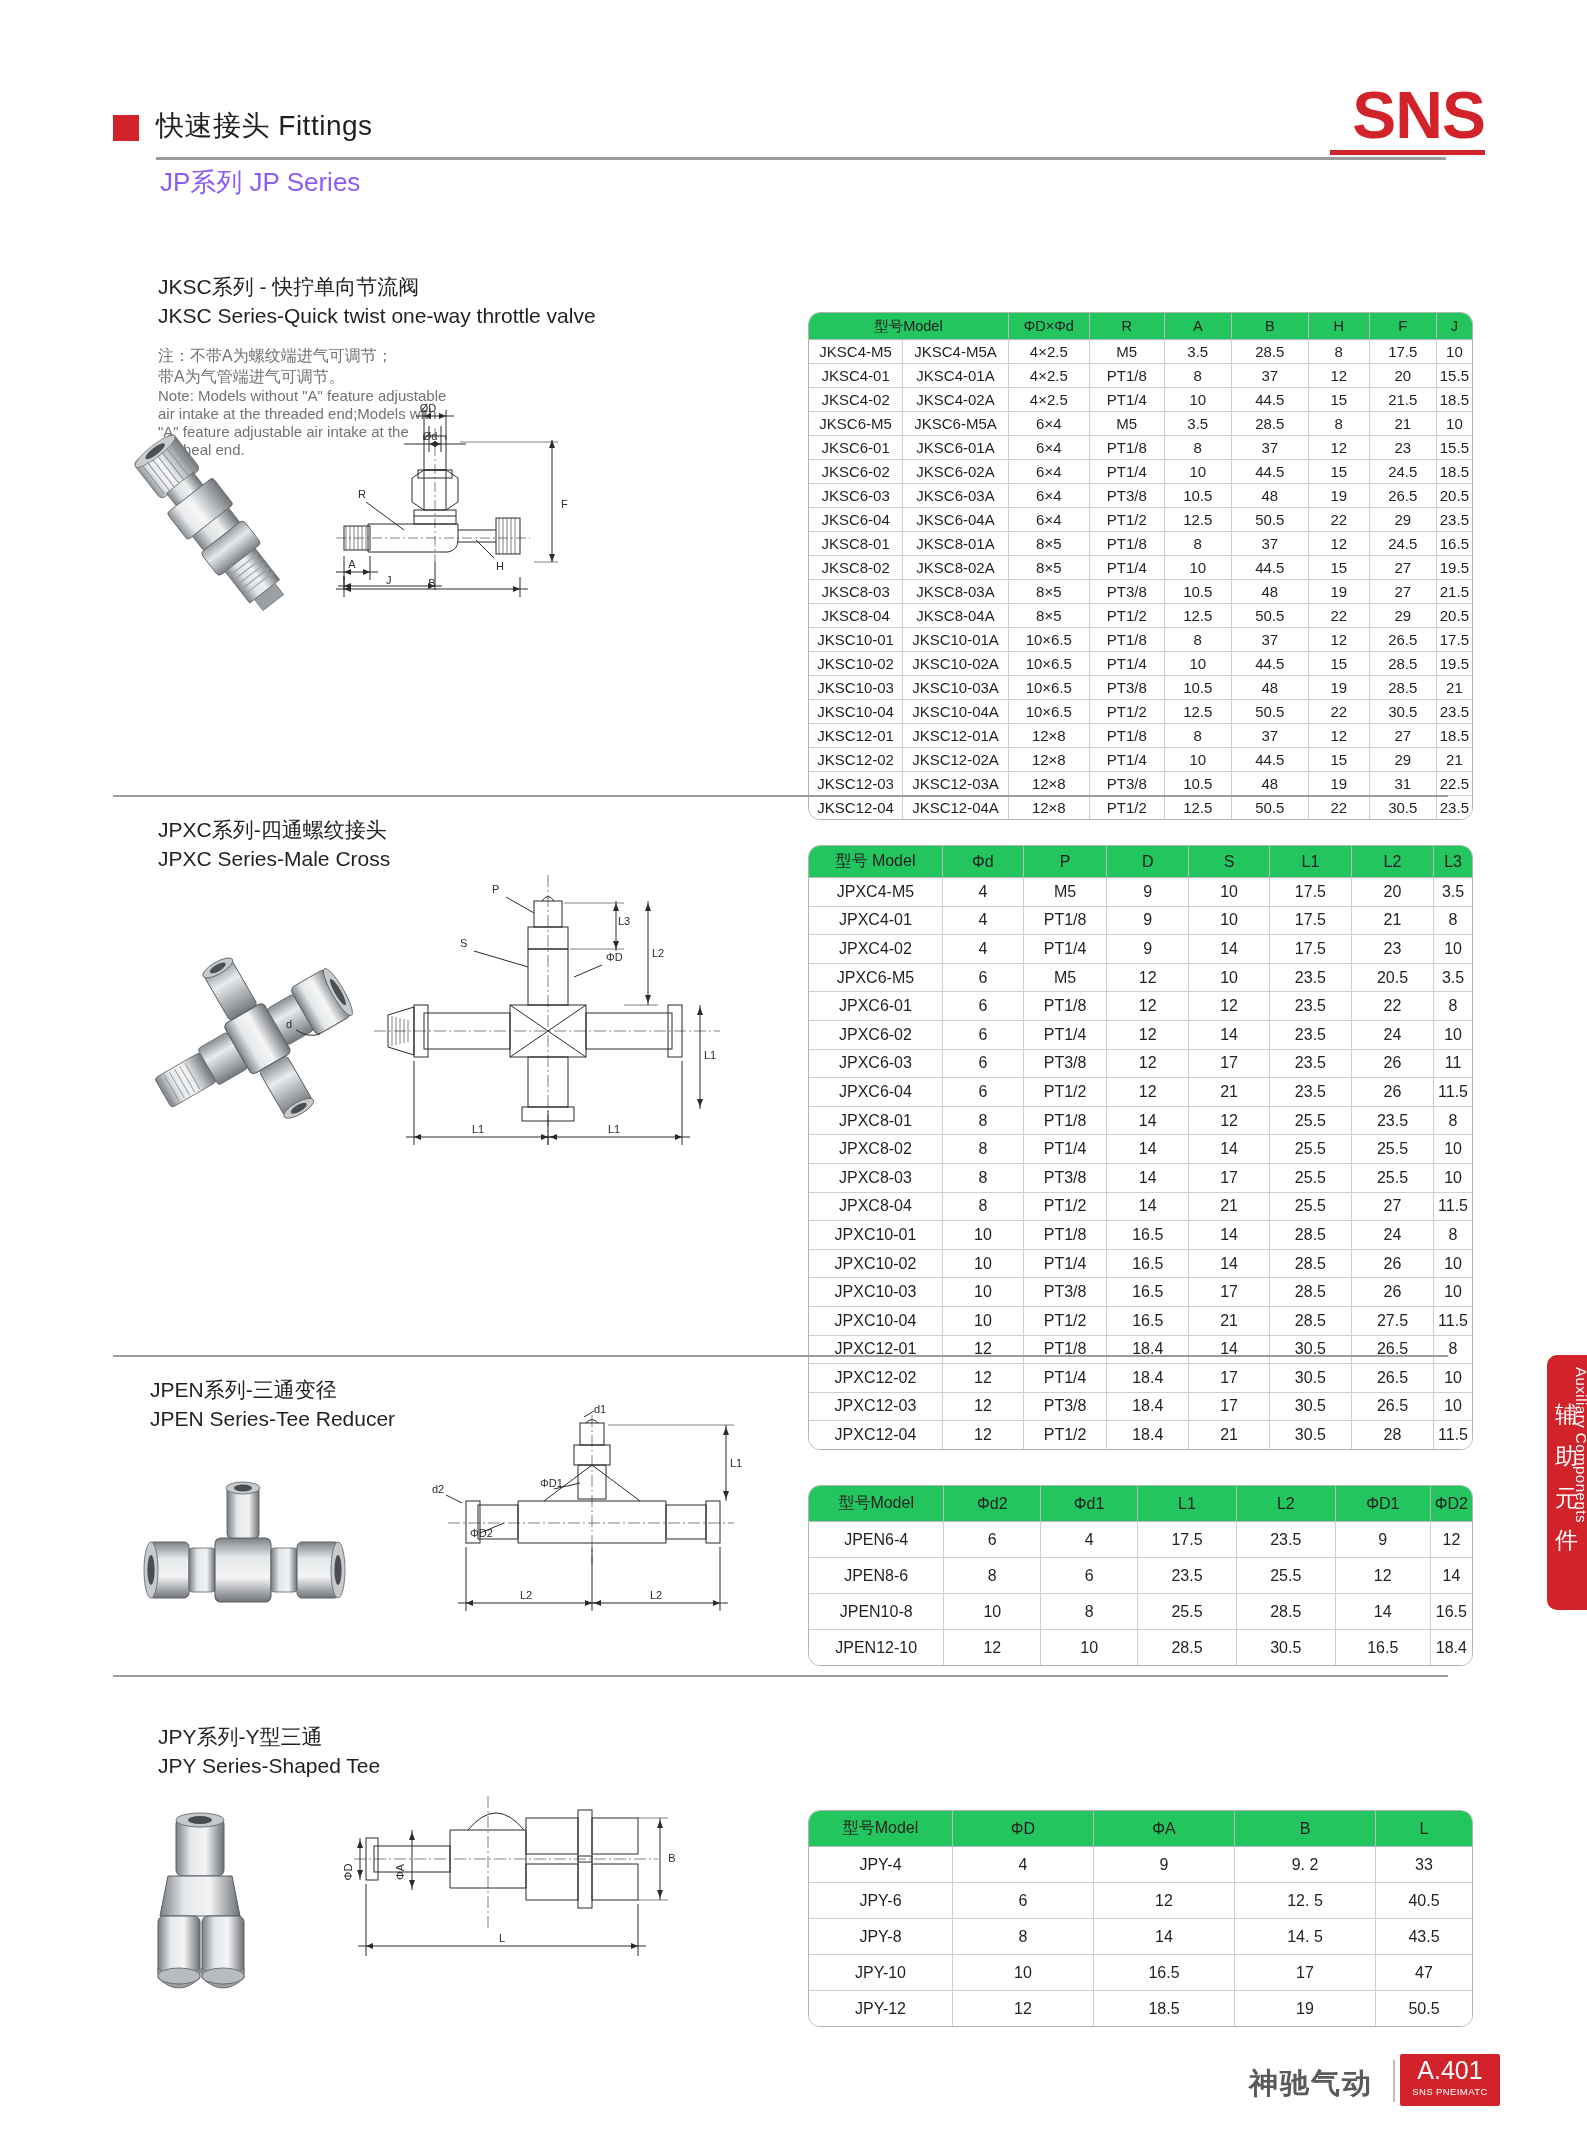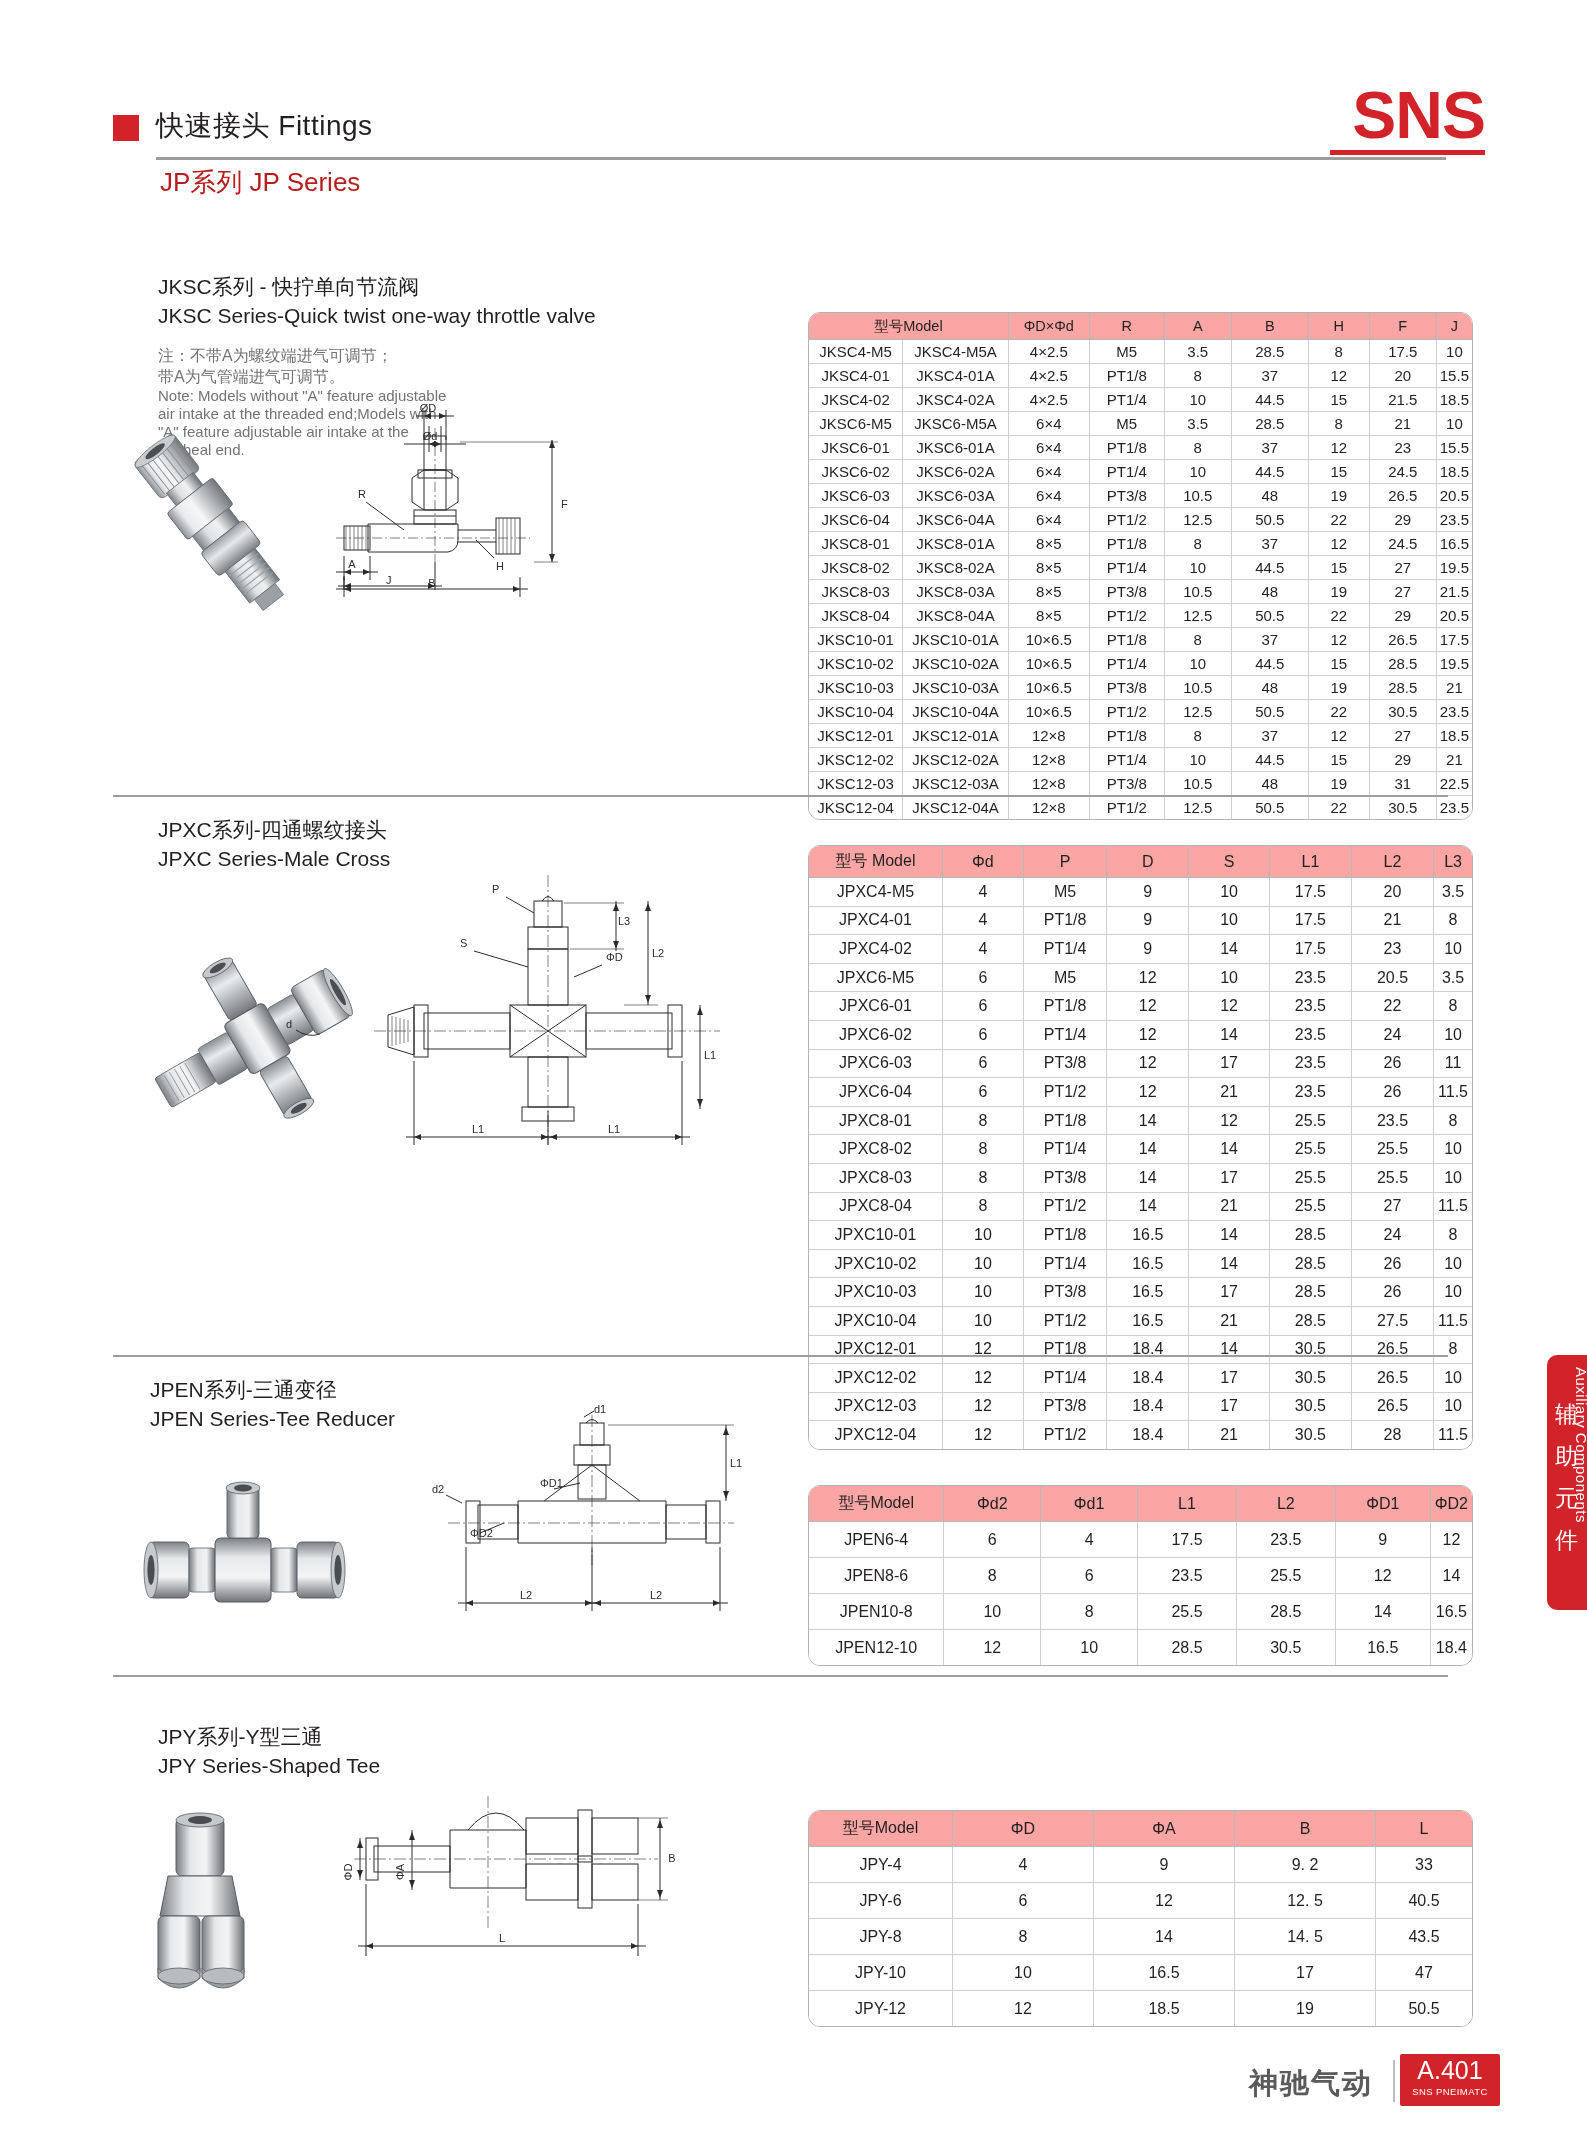--- a/index.html
+++ b/index.html
@@ -11,37 +11,37 @@
     position:relative;
     overflow:hidden;
   }
   .page{position:relative;width:1587px;height:2154px;margin-left:8px;}
 
   
   .header{position:absolute;left:0;top:0;width:1587px;height:175px;}
   .hdr-sq{position:absolute;left:105px;top:115px;width:26px;height:26px;background:#d2232a;}
   .hdr-title{position:absolute;left:148px;top:107px;font-size:28px;letter-spacing:.5px;color:#231f20;white-space:nowrap;}
   .hdr-rule{position:absolute;left:148px;top:157px;width:1290px;height:3px;background:#9d9d9d;}
-  .hdr-sub{position:absolute;left:152px;top:165px;font-size:26px;color:#b91c1c;white-space:nowrap;}
+  .hdr-sub{position:absolute;left:152px;top:165px;font-size:26px;color:#8b5cf6;white-space:nowrap;}
   .brand{position:absolute;right:110px;top:82px;font-size:66px;font-weight:bold;letter-spacing:-1px;color:#d2232a;line-height:1;}
   .brand-underline{position:absolute;right:110px;top:150px;width:155px;height:5px;background:#d2232a;}
 
   
   .sec-head{position:absolute;font-size:21px;line-height:29px;color:#231f20;white-space:nowrap;}
   .sec-head .l2{display:block;}
   .divider{position:absolute;height:2px;background:#9d9d9d;}
 
   .note{position:absolute;color:#737373;font-size:15px;line-height:18px;}
   .note .cn{font-size:16px;line-height:21px;display:block;}
 
   
   .tbl-wrap{position:absolute;border:1px solid #b3b3b3;border-radius:12px;overflow:hidden;background:#fff;}
   table.spec{border-collapse:collapse;width:100%;background:#fff;}
   table.spec th{
-    background:#fca5a5;color:#231f20;font-weight:normal;
+    background:#22c55e;color:#231f20;font-weight:normal;
     border-right:1px solid #b9b9b9;border-bottom:1px solid #b9b9b9;
     white-space:nowrap;
   }
   table.spec td{
     border-right:1px solid #cfcfcf;border-bottom:1px solid #cfcfcf;
     text-align:center;white-space:nowrap;color:#231f20;
   }
   table.spec th:last-child, table.spec td:last-child{border-right:none;}
   table.spec tr:last-child td{border-bottom:none;}
 

